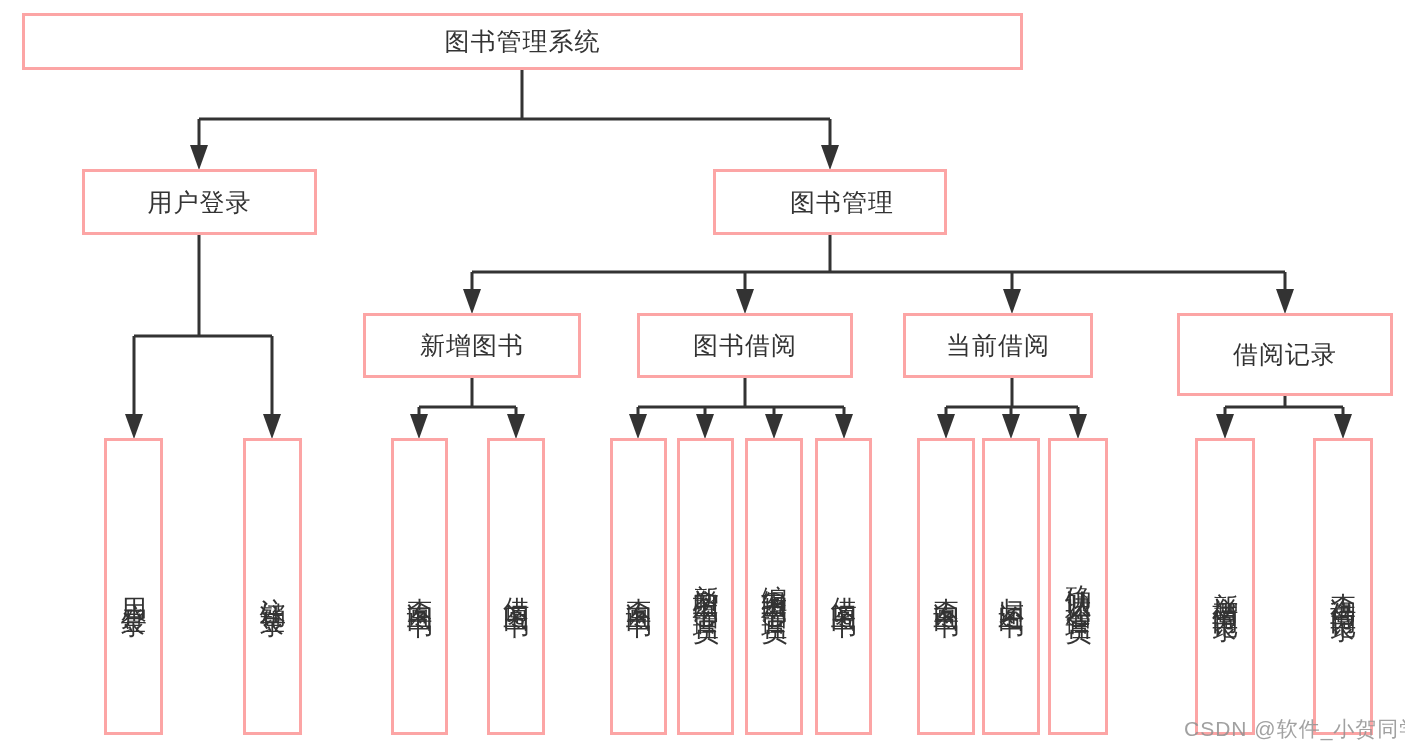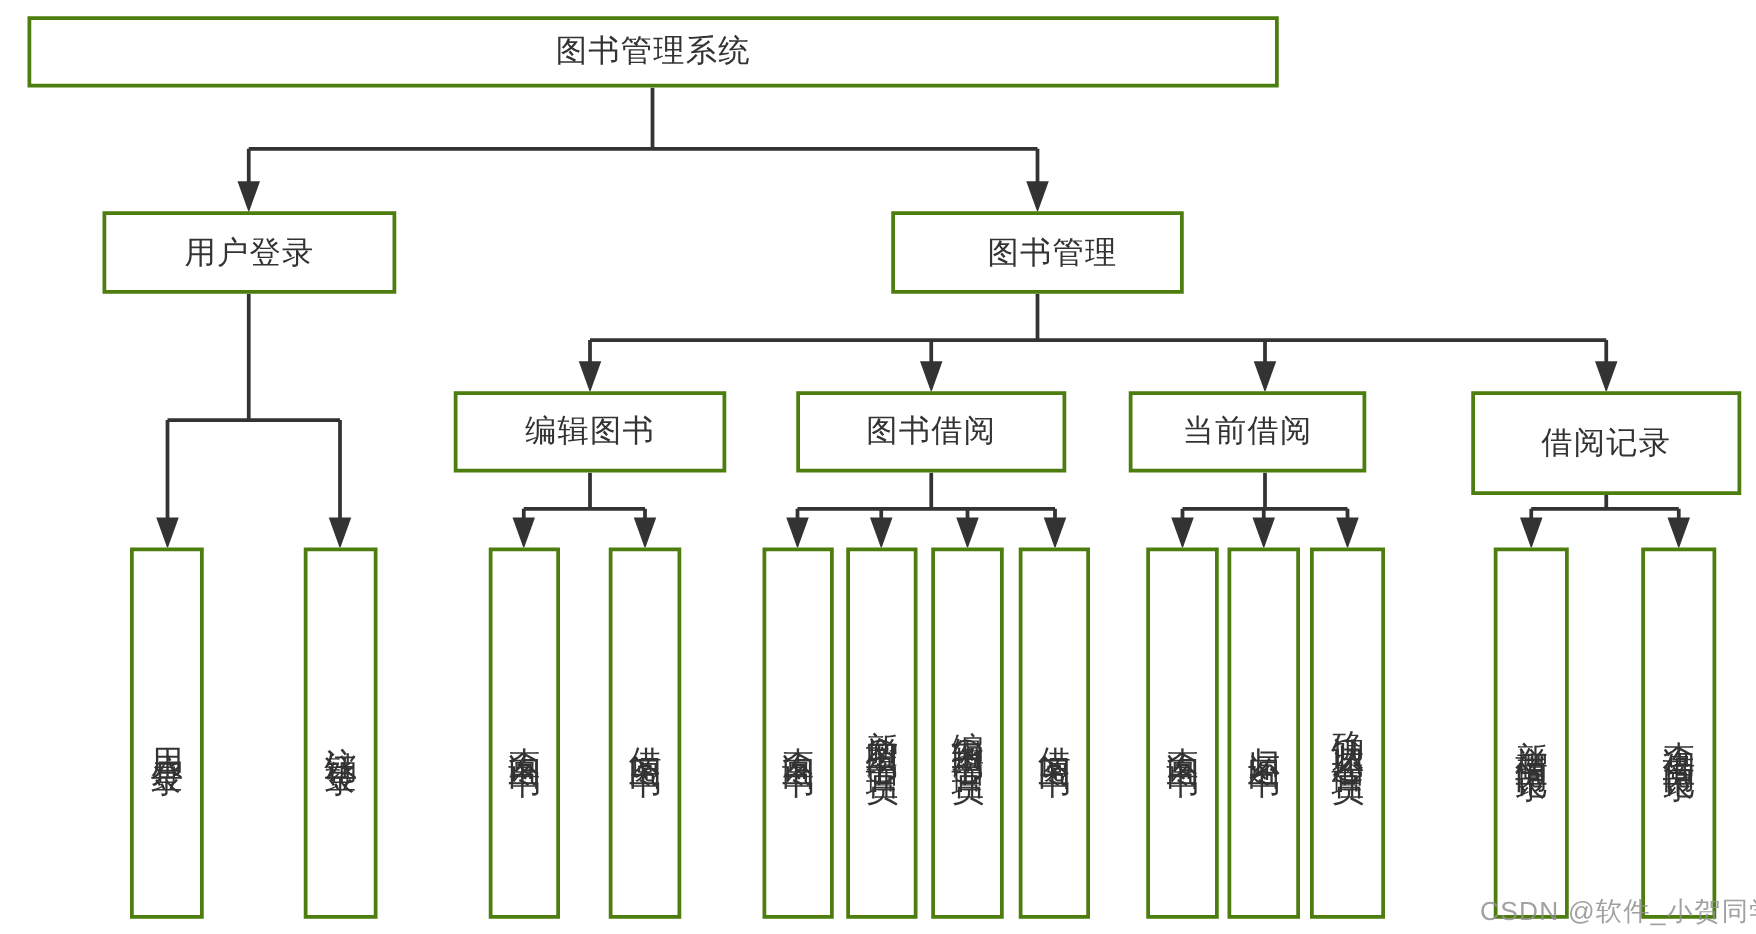--- a/index.html
+++ b/index.html
@@ -19,21 +19,21 @@
   .connector-layer {
     position: absolute;
     left: 0; top: 0;
     width: 1405px;
     height: 747px;
     z-index: 0;
   }
   .node {
     position: absolute;
     box-sizing: border-box;
-    border: 3px solid #4d7c0f;
+    border: 3px solid #fca5a5;
     background: #ffffff;
     color: #333333;
     display: flex;
     align-items: center;
     justify-content: center;
     z-index: 1;
     font-size: 25px;
     letter-spacing: 1px;
     text-align: center;
     line-height: 1;
@@ -138,21 +138,21 @@
   </div>
 
   <div class="node n-login">
     <span>用户登录</span>
   </div>
   <div class="node n-mgmt">
     <span>图书管理</span>
   </div>
 
   <div class="node n-nb">
-    <span>编辑图书</span>
+    <span>新增图书</span>
   </div>
   <div class="node n-bb">
     <span>图书借阅</span>
   </div>
   <div class="node n-cb">
     <span>当前借阅</span>
   </div>
   <div class="node n-br">
     <span>借阅记录</span>
   </div>

